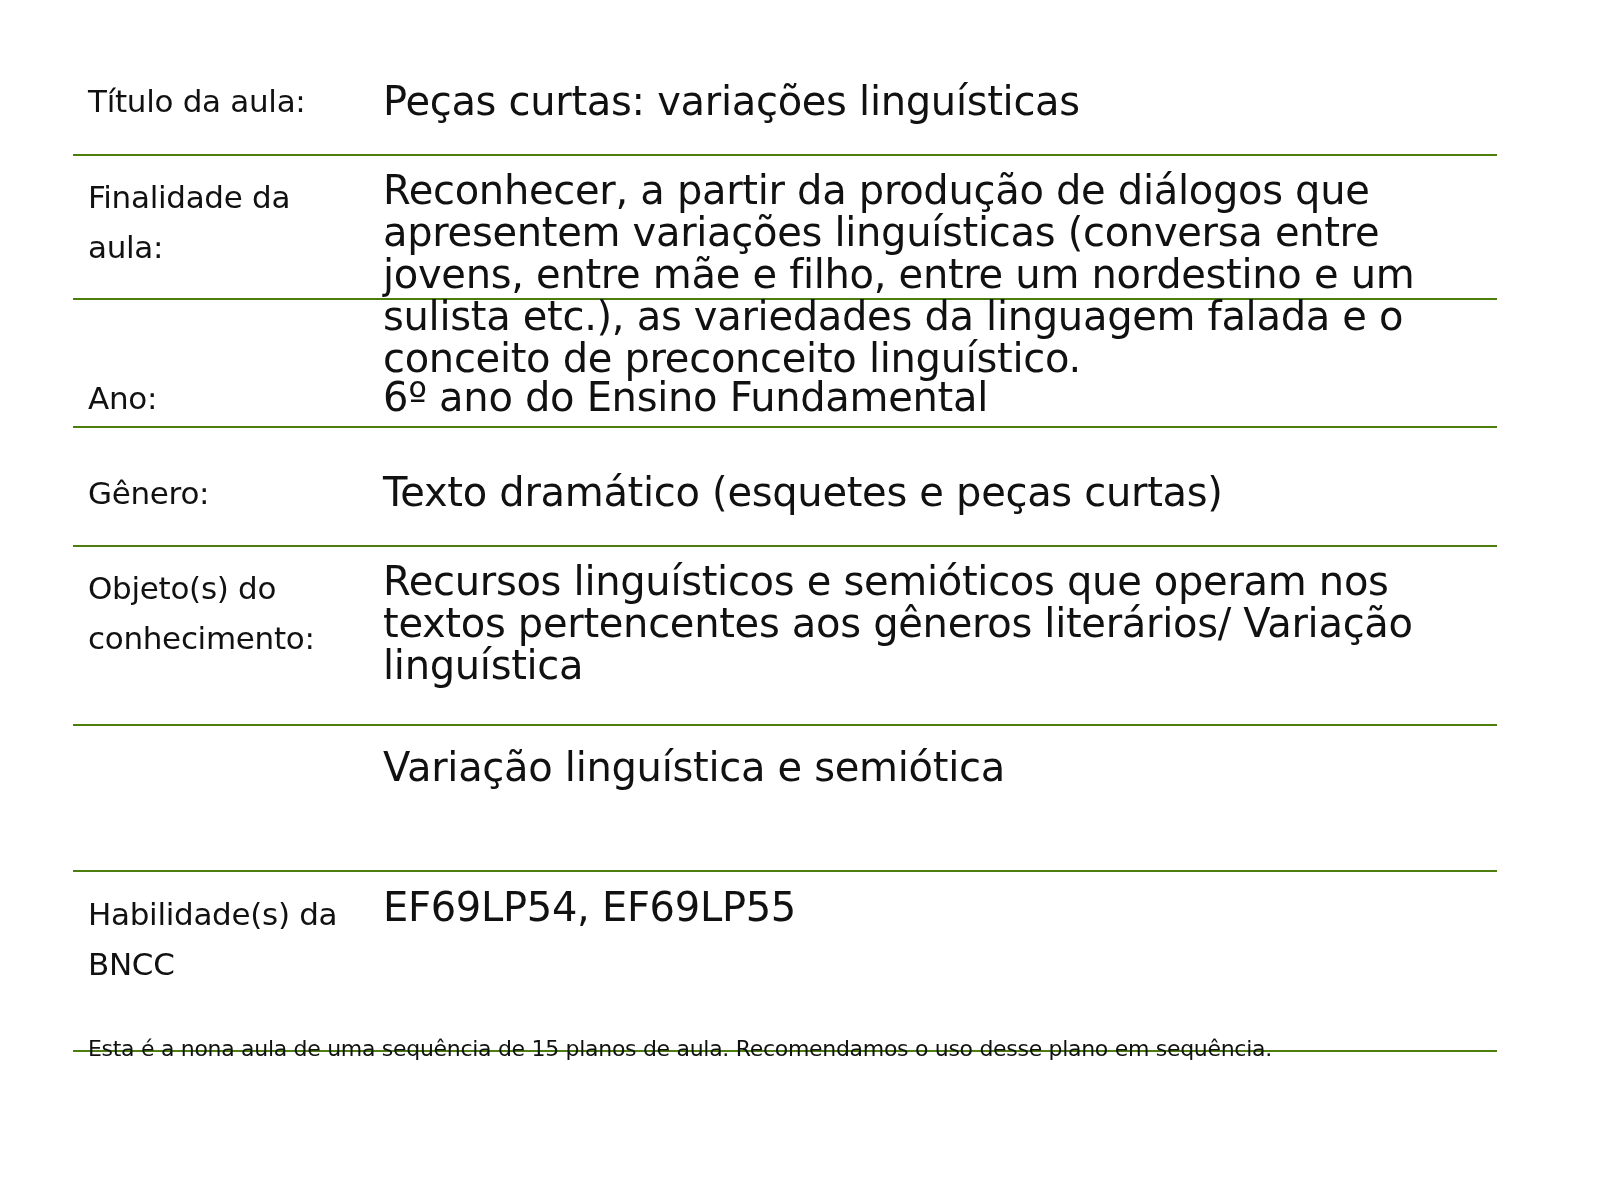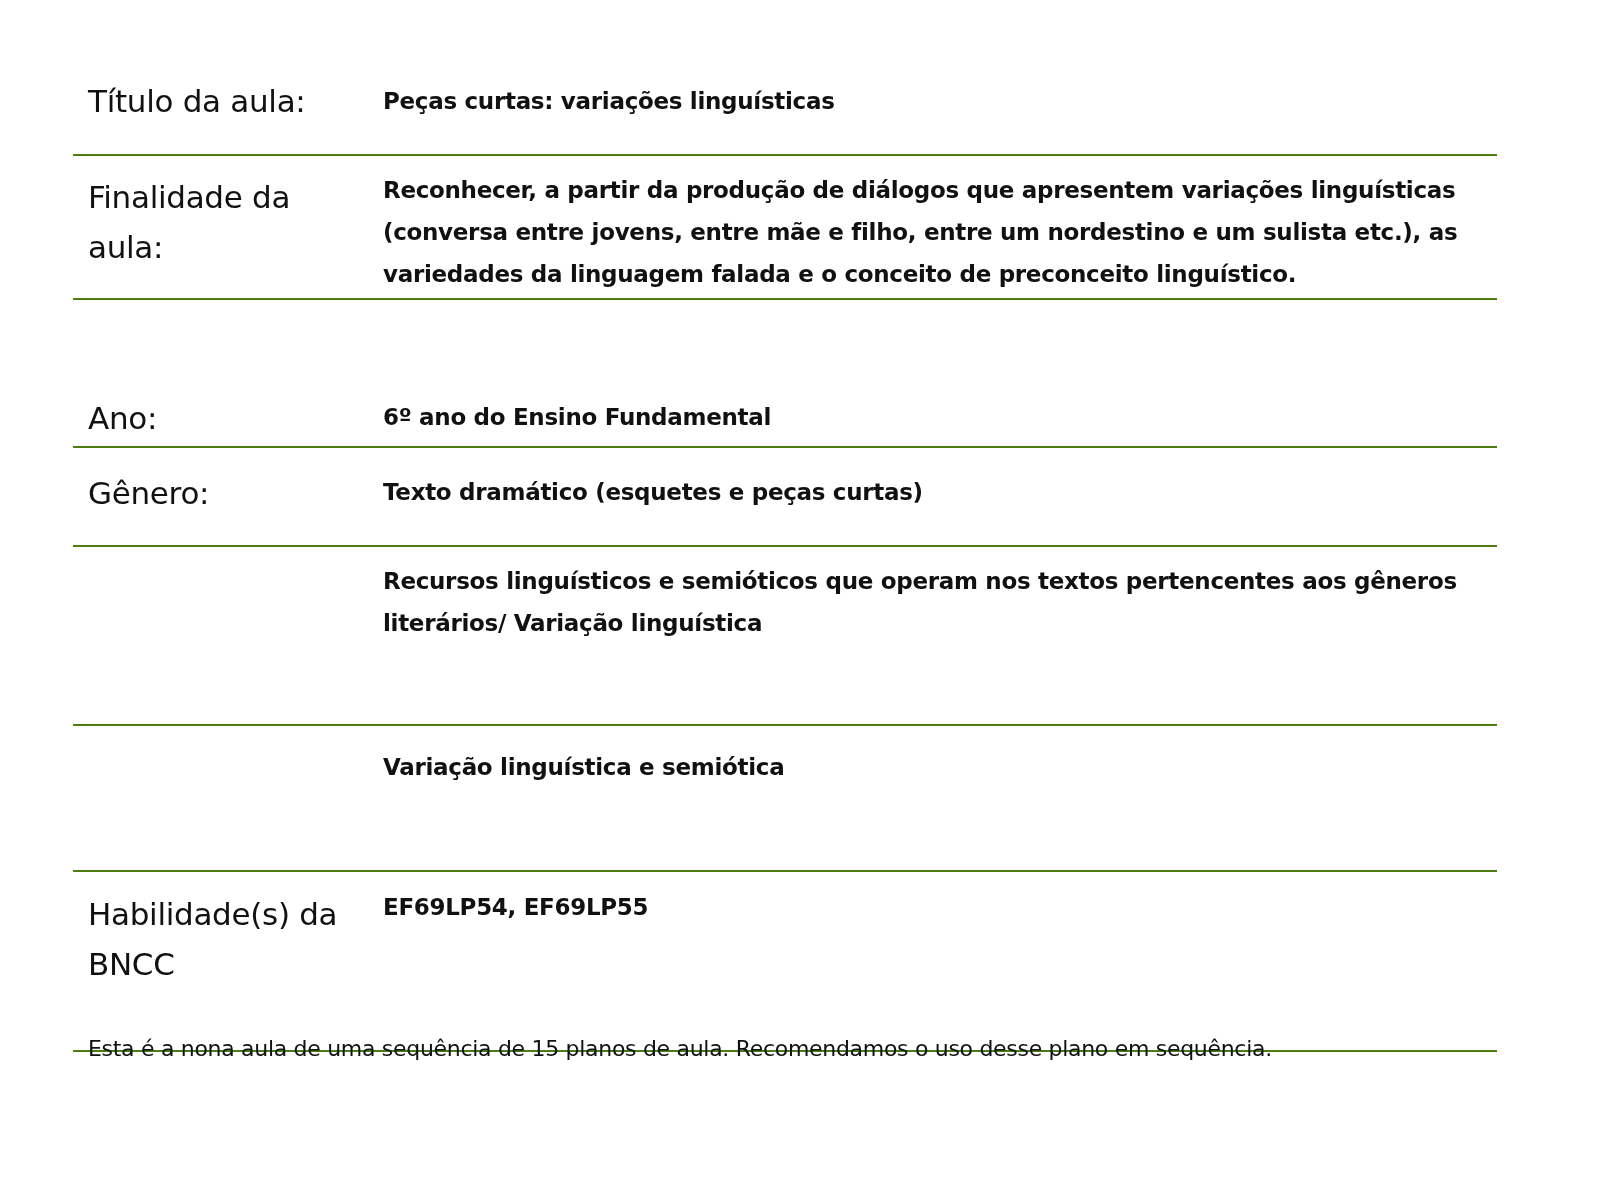--- a/index.html
+++ b/index.html
@@ -1,44 +1,45 @@
 <!DOCTYPE html>
 <html><head>
   <meta charset="utf-8">
   <style>
     html, body { margin: 0; padding: 0; background: #ffffff; }
     body { width: 1600px; height: 1200px; position: relative; overflow: hidden;
            font-family: "DejaVu Sans", "Liberation Sans", sans-serif; color: #111111; }
     .table { position: absolute; left: 73px; top: 0; width: 1424px; }
     .row { position: absolute; left: 0; width: 1424px; border-bottom: 2px solid #4d7c0f; box-sizing: border-box; }
     .label { position: absolute; left: 15px; width: 280px; font-size: 31px; line-height: 50px; font-weight: normal; letter-spacing: -0.3px; }
-    .value { position: absolute; left: 310px; width: 1110px; font-size: 23px; line-height: 42px; font-weight: bold; letter-spacing: -0.3px; }
+    .value { position: absolute; left: 310px; width: 1110px; font-size: 40px; line-height: 42px; font-weight: normal; letter-spacing: -0.3px; }
     .footer { position: absolute; left: 88px; top: 1027px; width: 1420px; font-size: 22px; line-height: 43px; letter-spacing: -0.3px; }
   </style>
 </head>
 <body>
 
 <div class="table">
   <div class="row" style="top:0;height:156px;">
     <div class="label" style="top:76px;">Título da aula:</div>
     <div class="value" style="top:80px;">Peças curtas: variações linguísticas</div>
   </div>
   <div class="row" style="top:156px;height:144px;">
     <div class="label" style="top:16px;">Finalidade da aula:</div>
     <div class="value" style="top:13px;">Reconhecer, a partir da produção de diálogos que apresentem variações linguísticas (conversa entre jovens, entre mãe e filho, entre um  nordestino e um sulista etc.),  as variedades da linguagem falada e o conceito de preconceito linguístico.</div>
   </div>
-  <div class="row" style="top:376px;height:72px;">
+  <div class="row" style="top:356px;height:72px;">
     <div class="label" style="top:17px;">Ano:</div>
     <div class="value" style="top:20px;">6º ano do Ensino Fundamental</div>
   </div>
   <div class="row" style="top:452px;height:95px;">
     <div class="label" style="top:16px;">Gênero:</div>
     <div class="value" style="top:19px;">Texto dramático (esquetes e peças curtas)</div>
   </div>
   <div class="row" style="top:547px;height:179px;">
+    <div class="label" style="top:16px;">Objeto(s) do conhecimento:</div>
     <div class="value" style="top:13px;">Recursos linguísticos e semióticos que operam nos textos pertencentes aos gêneros literários/ Variação linguística</div>
   </div>
   <div class="row" style="top:726px;height:146px;">
     <div class="value" style="top:20px;">Variação linguística e semiótica</div>
   </div>
   <div class="row" style="top:872px;height:180px;">
     <div class="label" style="top:17px;">Habilidade(s) da BNCC</div>
     <div class="value" style="top:14px;">EF69LP54, EF69LP55</div>
   </div>
 </div>

